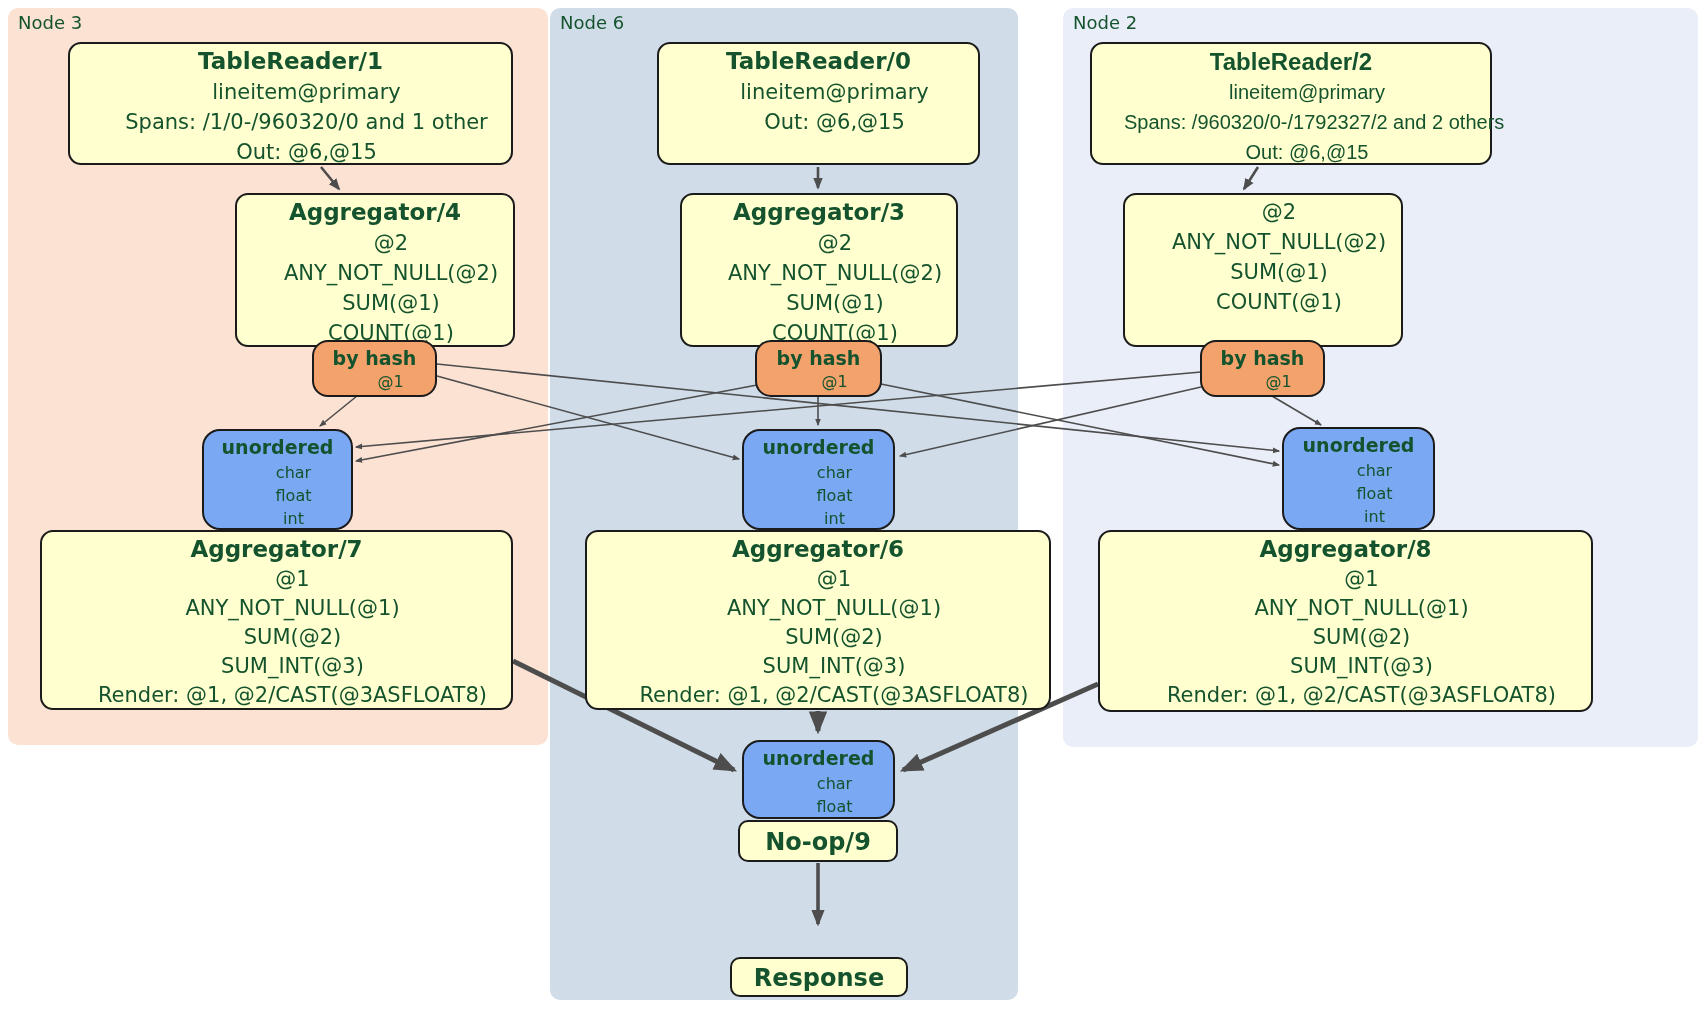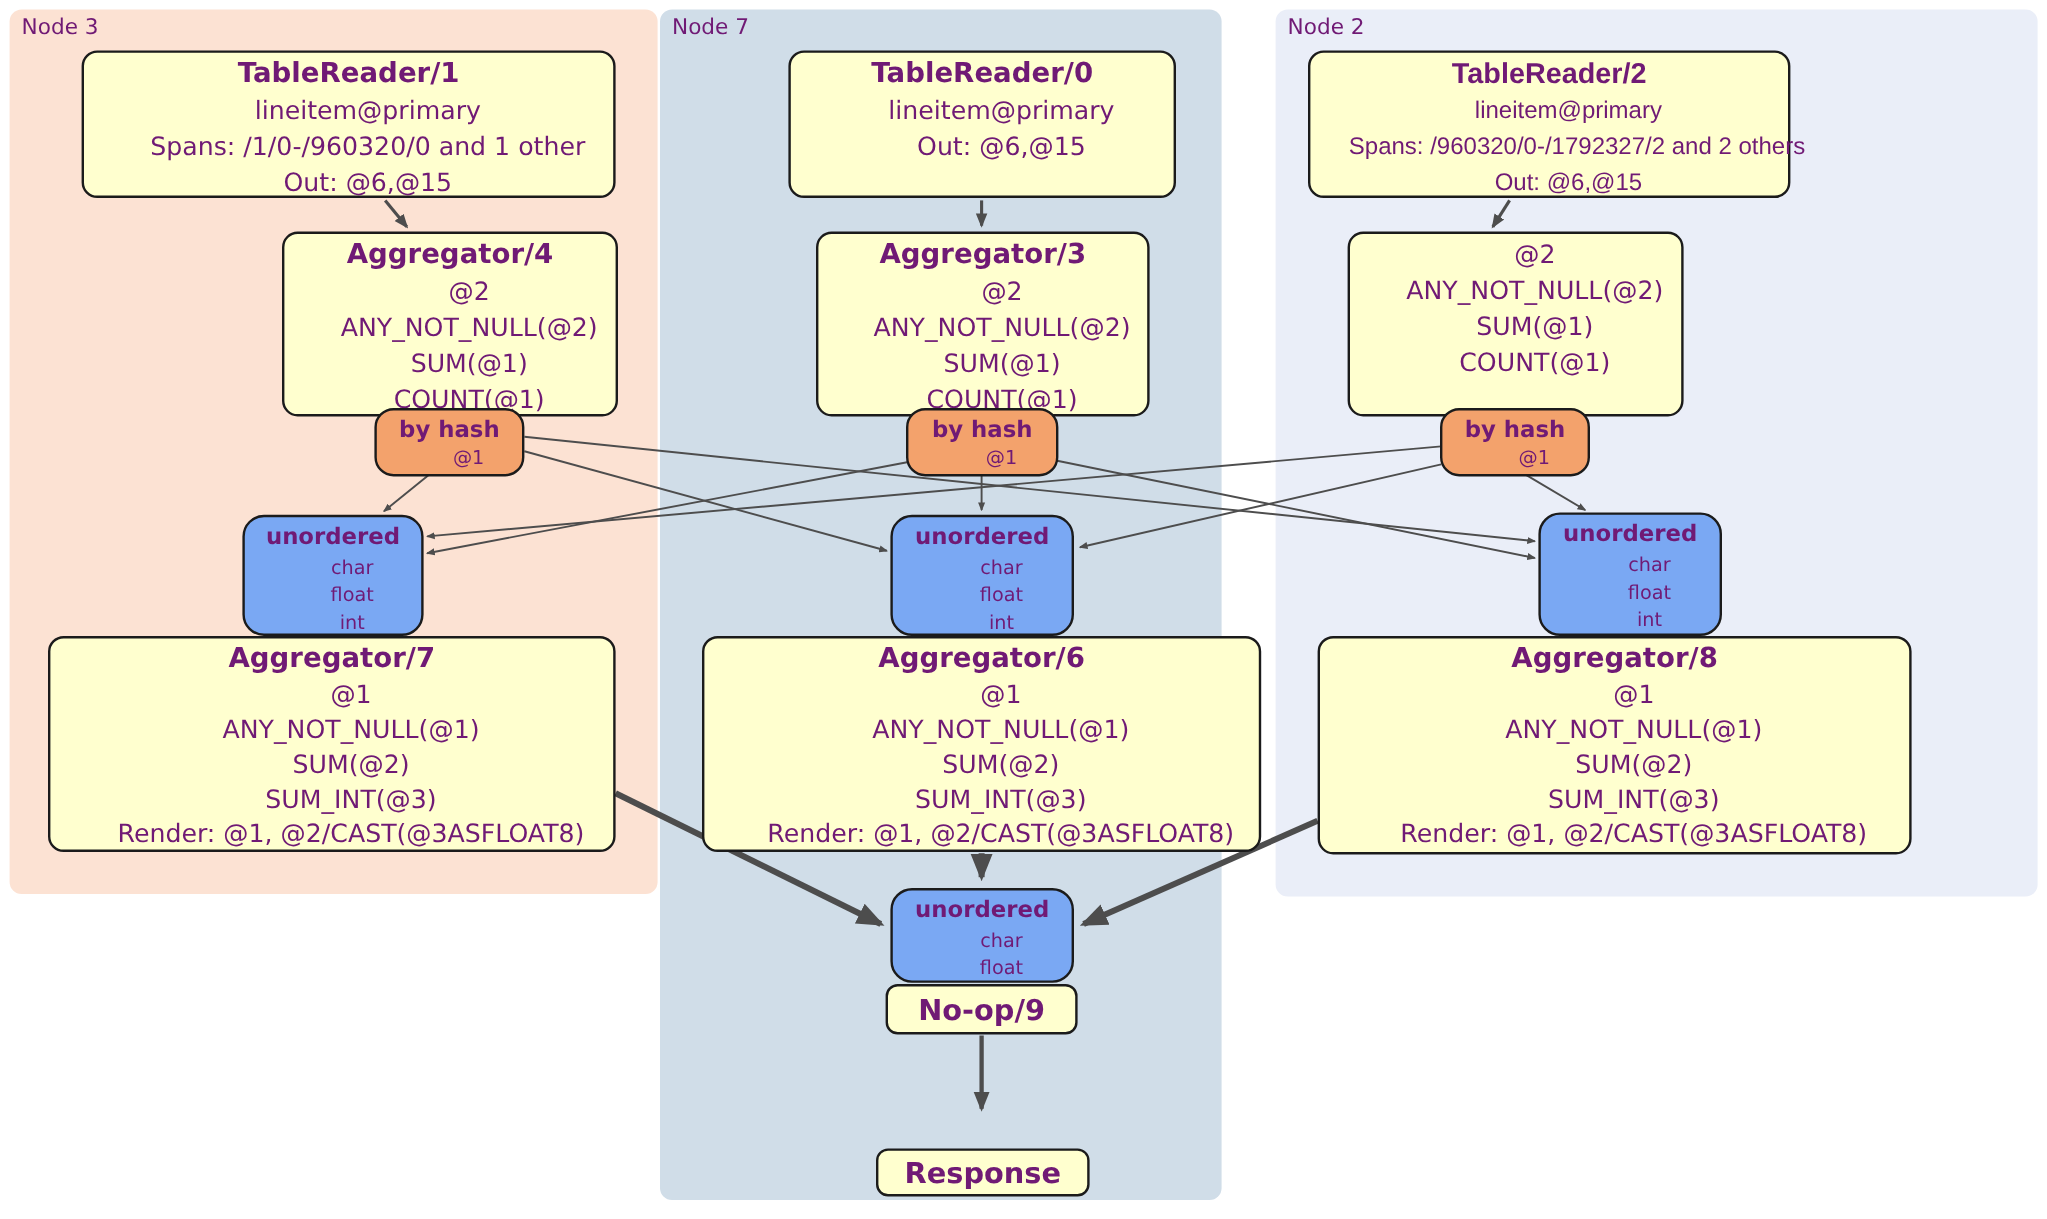--- a/index.html
+++ b/index.html
@@ -1,17 +1,17 @@
 <!DOCTYPE html>
 <html style="--node3_bg: #fce2d3; --node1_bg: #d0dde8; --node2_bg: #eaeef8; --box_bg: #ffffcf; --router_bg: #f3a26c; --sync_bg: #7aa8f3; --edge: #4d4d4d;"><head>
 <meta charset="utf-8">
 <style>
   html,body{margin:0;padding:0;background:#ffffff;}
   .canvas{position:relative;width:1706px;height:1014px;background:#ffffff;
-          font-family:"DejaVu Sans",sans-serif;color:#701a75;overflow:hidden;}
+          font-family:"DejaVu Sans",sans-serif;color:#14532d;overflow:hidden;}
   .region{position:absolute;border-radius:10px;z-index:1;}
   .region--n3{background:var(--node3_bg,#fce2d3);}
   .region--n1{background:var(--node1_bg,#d0dde8);}
   .region--n2{background:var(--node2_bg,#eaeef8);}
   .region-label{position:absolute;z-index:4;font-size:18px;line-height:22px;}
   svg.edges{position:absolute;left:0;top:0;z-index:2;}
   .box{position:absolute;z-index:3;background:var(--box_bg,#ffffcf);
        border:2px solid #1b1b1b;border-radius:13px;text-align:center;
        box-sizing:border-box;padding-top:2px;}
   .box .title{font-weight:bold;font-size:23px;line-height:31px;white-space:nowrap;}
@@ -33,21 +33,21 @@
 </head>
 <body>
 
 <div class="canvas">
 
   <div class="region region--n3" style="left:8px;top:8px;width:540px;height:737px"></div>
   <div class="region region--n1" style="left:550px;top:8px;width:468px;height:992px"></div>
   <div class="region region--n2" style="left:1063px;top:8px;width:635px;height:739px"></div>
 
   <div class="region-label" style="left:18px;top:12px">Node 3</div>
-  <div class="region-label" style="left:560px;top:12px">Node 7</div>
+  <div class="region-label" style="left:560px;top:12px">Node 6</div>
   <div class="region-label" style="left:1073px;top:12px">Node 2</div>
 
   <svg class="edges" width="1706" height="1016">
     <defs>
       <marker id="ah" viewBox="0 0 10 10" refX="8.5" refY="5" markerWidth="4.6" markerHeight="4.6" orient="auto">
         <path d="M0,1 L10,5 L0,9 z" fill="#4d4d4d"></path>
       </marker>
     </defs>
     <g stroke="#4d4d4d" fill="none">
 

